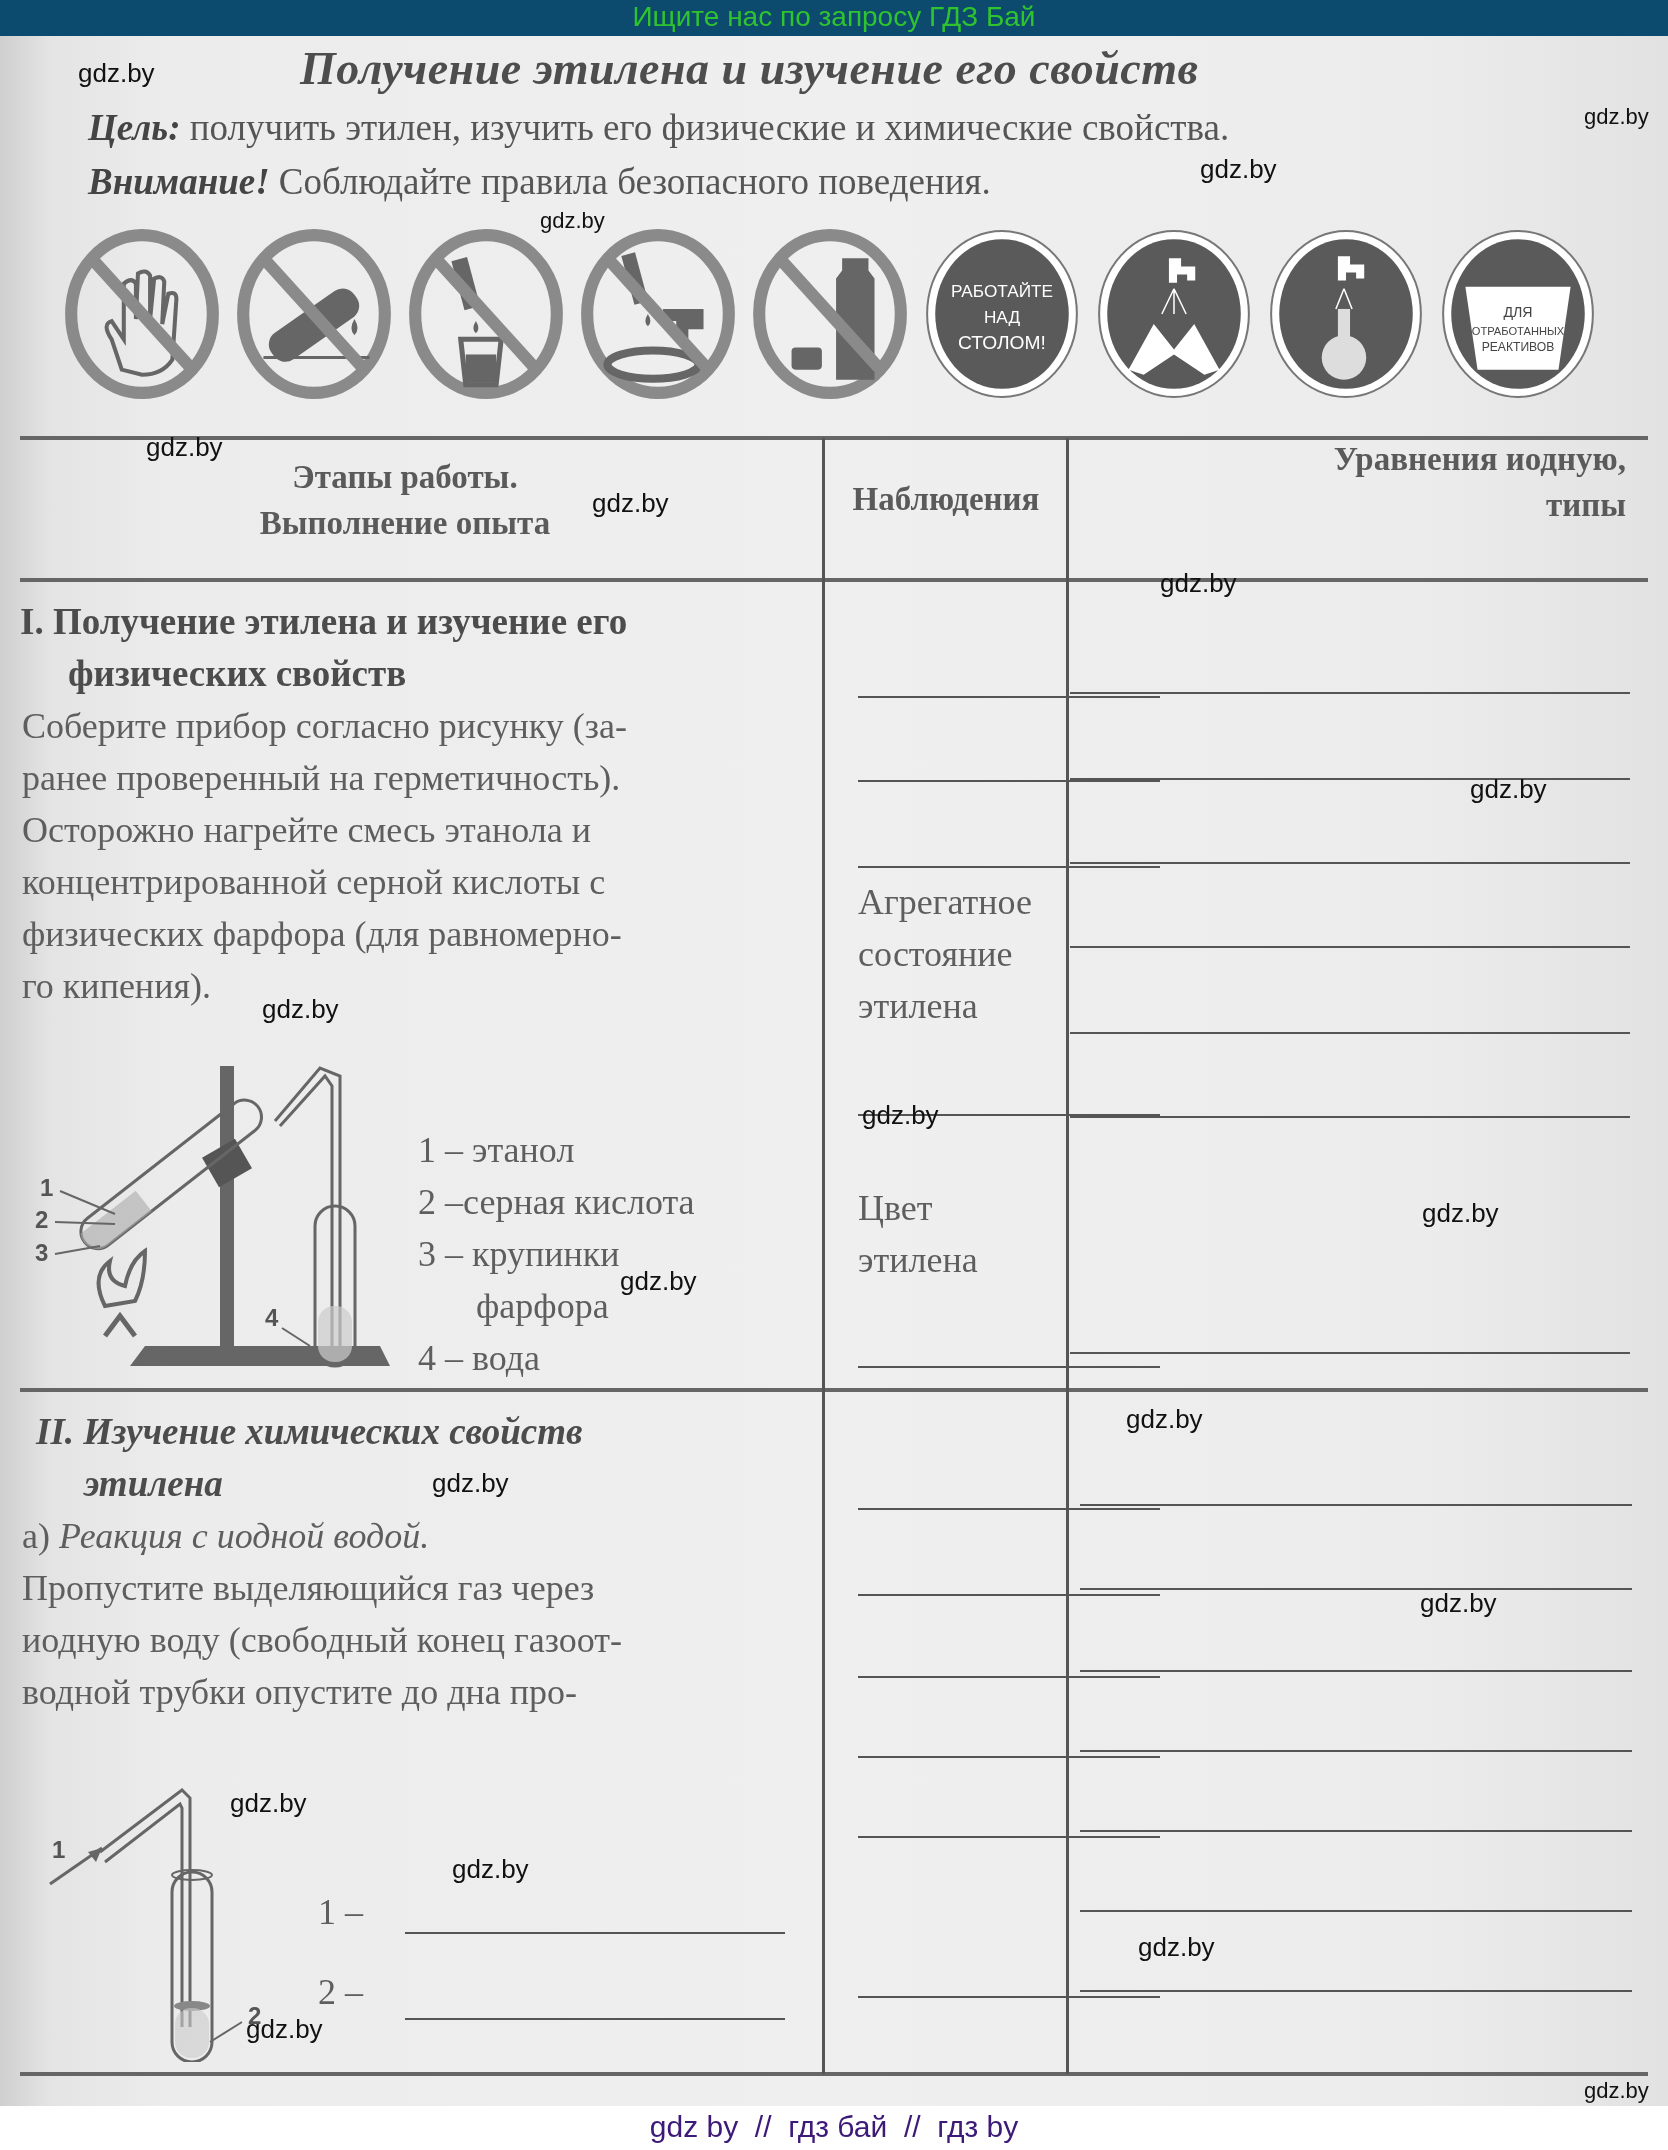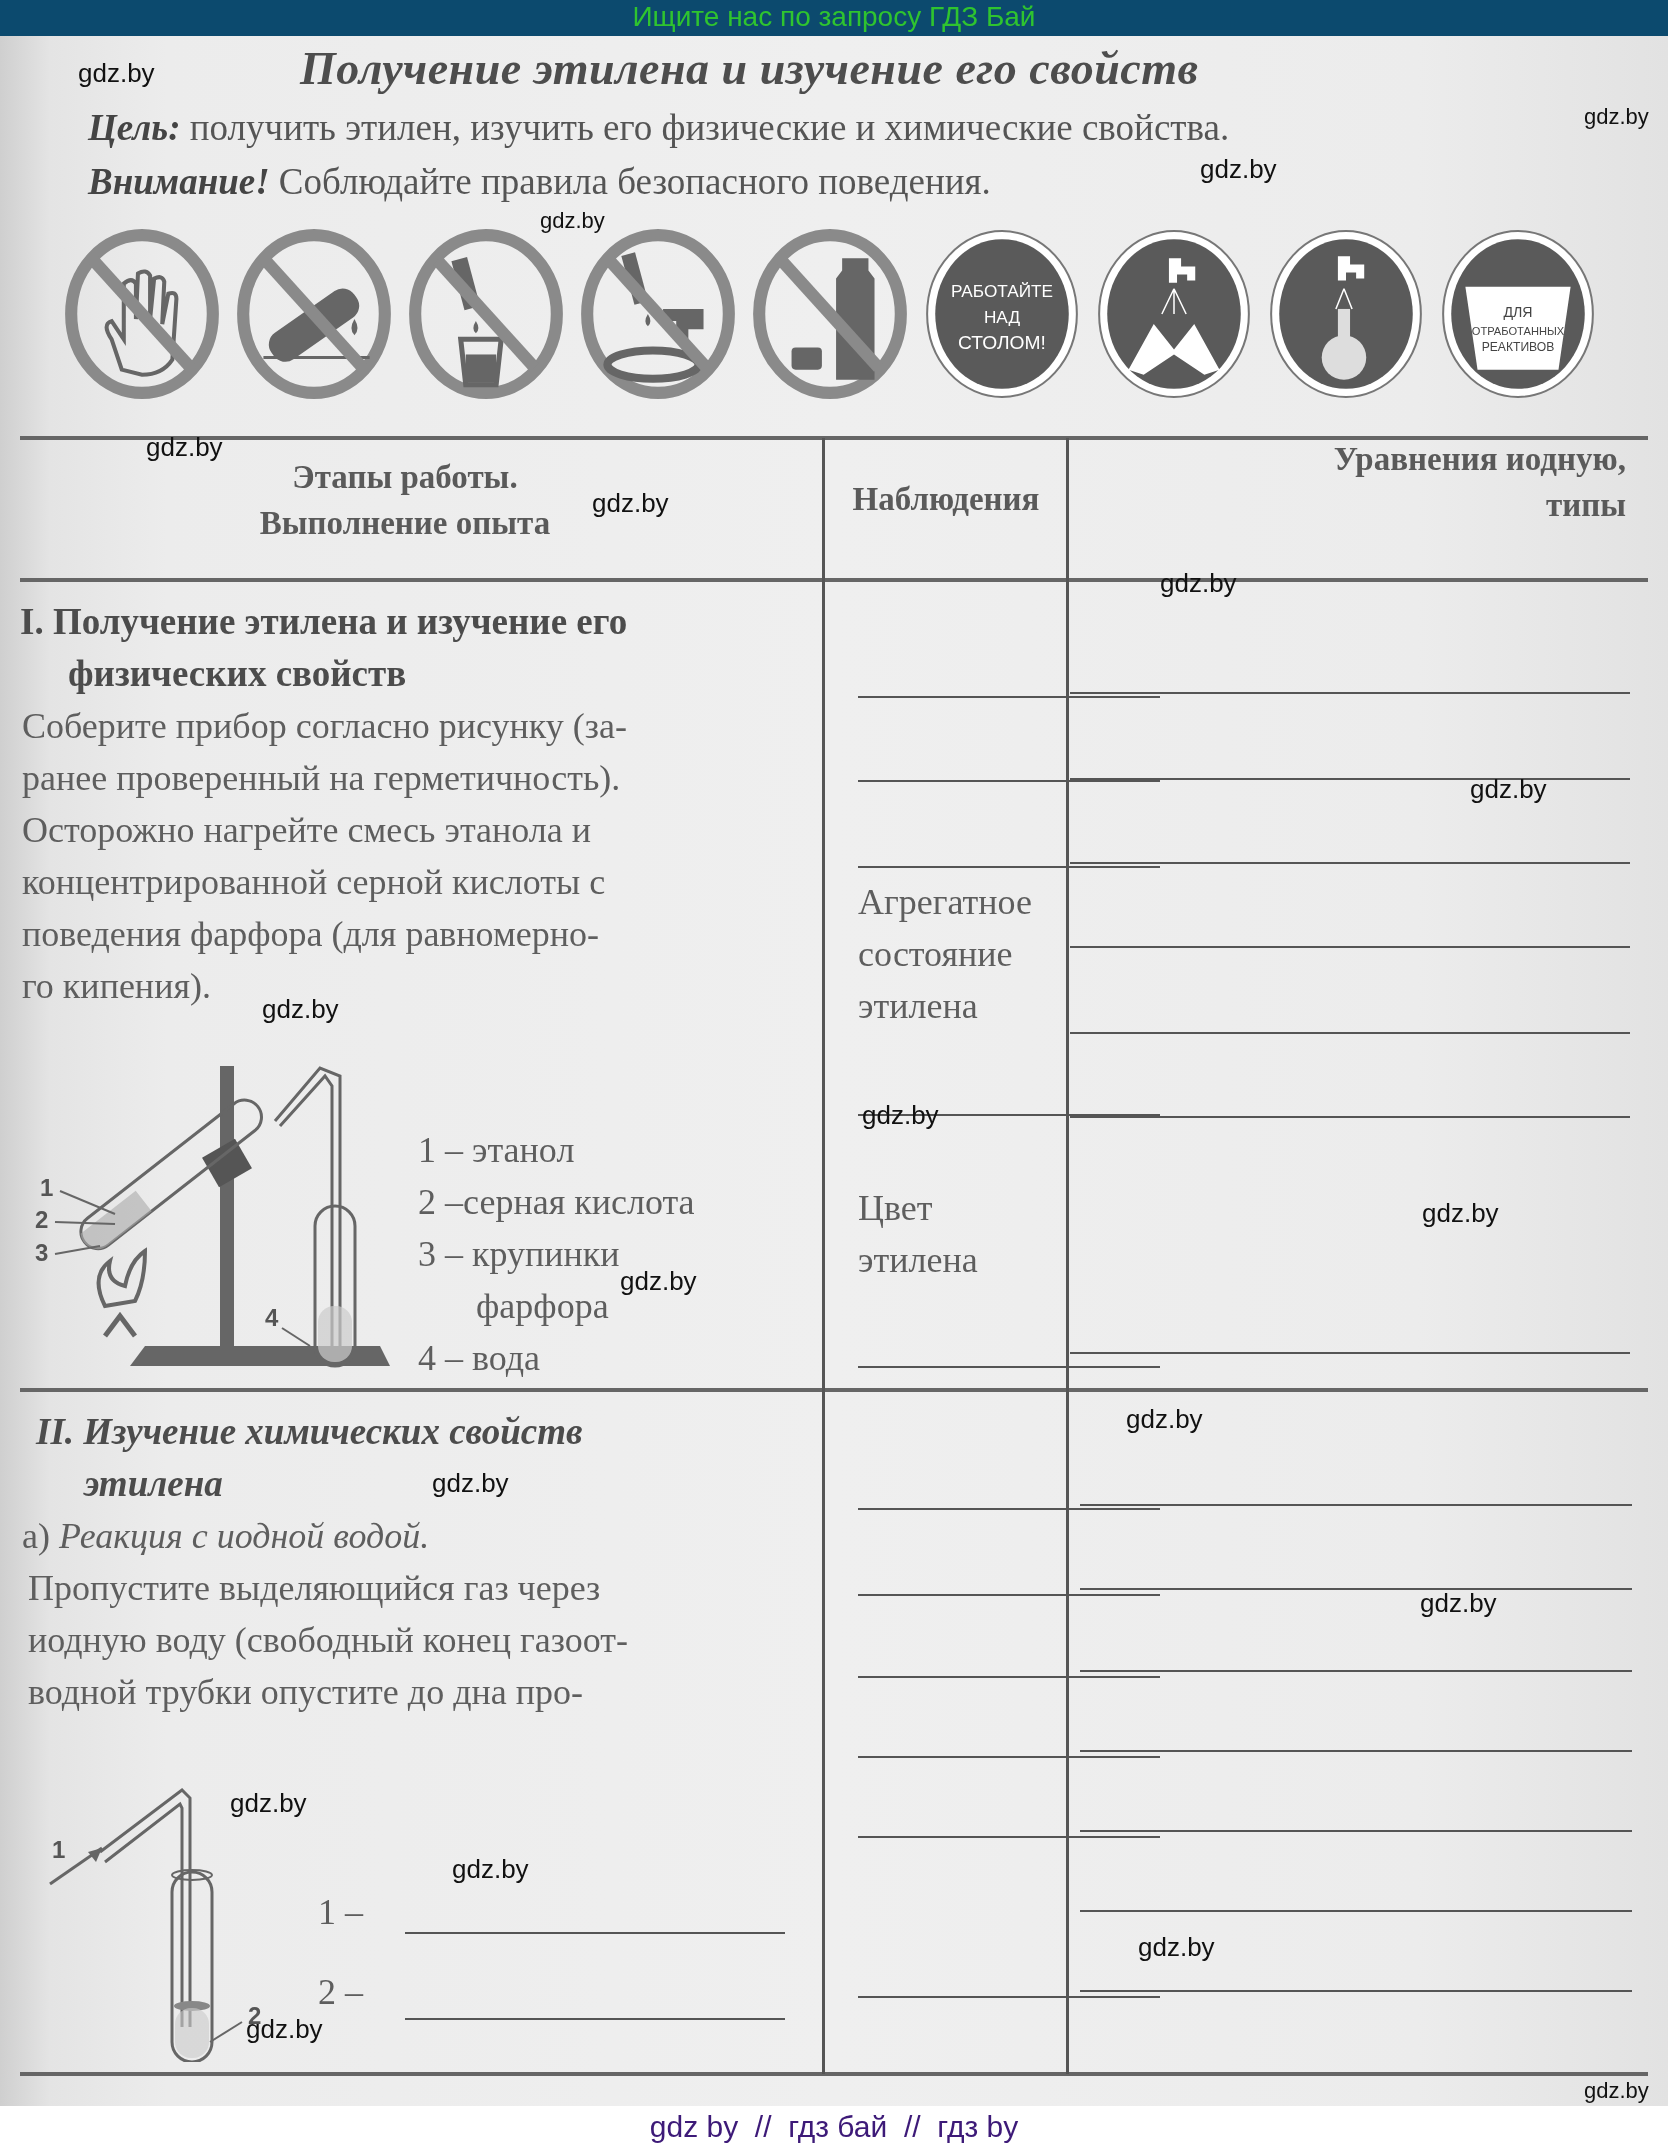--- a/index.html
+++ b/index.html
@@ -156,21 +156,21 @@
 
   <div class="section-head" style="left:20px; top:560px; width:780px;">
     <div>I. Получение этилена и изучение его</div>
     <div style="padding-left:48px;">физических свойств</div>
   </div>
   <div class="body-text" style="left:22px; top:664px; width:780px;">
     <div>Соберите прибор согласно рисунку (за-</div>
     <div>ранее проверенный на герметичность).</div>
     <div>Осторожно нагрейте смесь этанола и</div>
     <div>концентрированной серной кислоты с</div>
-    <div>поведения фарфора (для равномерно-</div>
+    <div>физических фарфора (для равномерно-</div>
     <div>го кипения).</div>
   </div>
 
   <svg style="position:absolute; left:20px; top:1010px; width:400px; height:340px;" viewBox="0 0 400 340">
     <rect x="200" y="20" width="14" height="300" fill="#666"></rect>
     <polygon points="110,320 370,320 360,300 125,300" fill="#666"></polygon>
     <rect x="188" y="100" width="38" height="34" fill="#555" transform="rotate(-30 207 117)"></rect>
     <g transform="rotate(-38 90 180)">
       <rect x="60" y="160" width="220" height="34" rx="17" fill="none" stroke="#666" stroke-width="3"></rect>
       <path d="M62 168 h70 v26 h-55 a17 17 0 0 1 -15 -26z" fill="#aaa" opacity="0.6"></path>
@@ -222,21 +222,21 @@
   <div class="blank" style="left:1070px; top:1080px; width:560px;"></div>
   <div class="blank" style="left:1070px; top:1316px; width:560px;"></div>
 
   <div class="section-head" style="left:36px; top:1370px; width:780px;font-style:italic;">
     <div>II. Изучение химических свойств</div>
     <div style="padding-left:48px;">этилена</div>
   </div>
   <div class="body-text" style="left:22px; top:1474px; width:780px;">
     <span>а) </span><i>Реакция с иодной водой.</i>
   </div>
-  <div class="body-text" style="left:22px; top:1526px; width:780px;margin-left:6px;">
+  <div class="body-text" style="left:22px; top:1526px; width:780px;">
     <div>Пропустите выделяющийся газ через</div>
     <div>иодную воду (свободный конец газоот-</div>
     <div>водной трубки опустите до дна про-</div>
   </div>
 
   <svg style="position:absolute; left:30px; top:1736px; width:260px; height:290px;" viewBox="0 0 260 290">
     <polyline points="70,80 152,18 160,26 160,255" fill="none" stroke="#666" stroke-width="3"></polyline>
     <polyline points="75,90 150,32 152,36 152,255" fill="none" stroke="#666" stroke-width="3"></polyline>
     <rect x="142" y="100" width="40" height="190" rx="20" fill="none" stroke="#666" stroke-width="3"></rect>
     <ellipse cx="162" cy="103" rx="20" ry="5" fill="none" stroke="#666" stroke-width="2"></ellipse>

